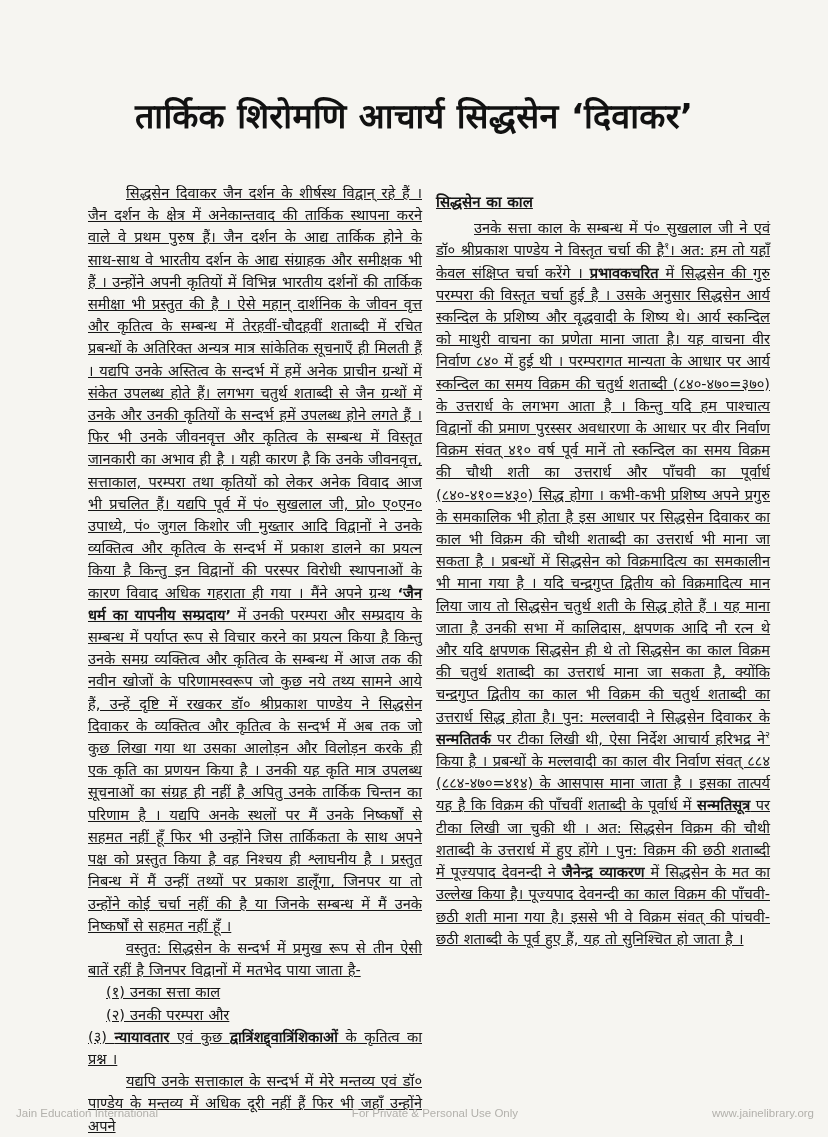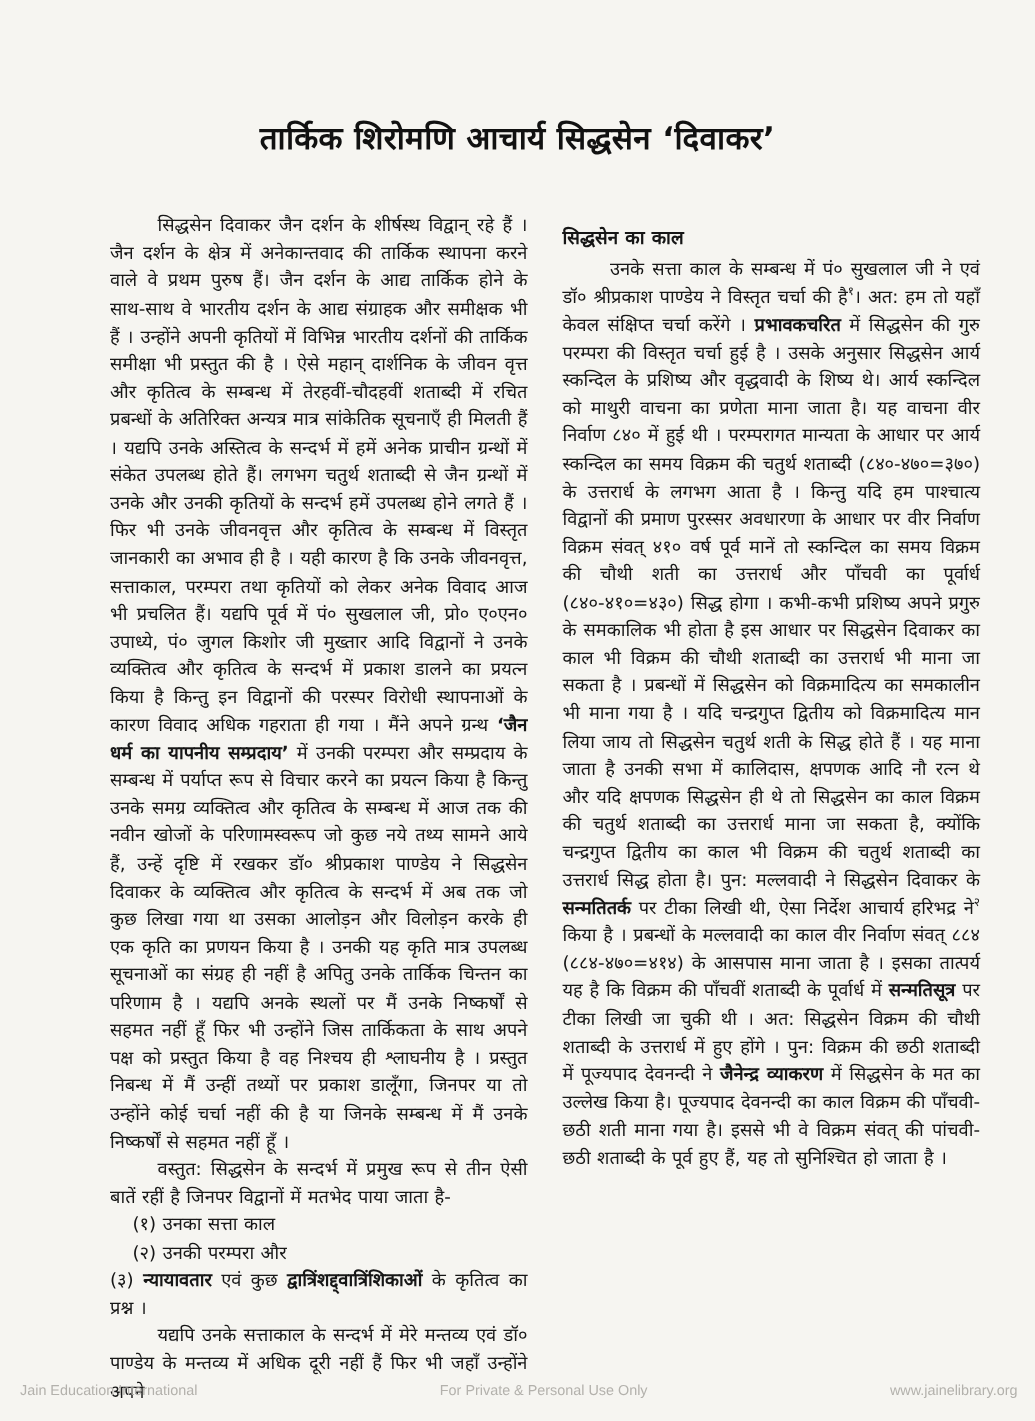--- a/index.html
+++ b/index.html
@@ -6,32 +6,33 @@
   body{
     width:828px;height:1137px;
     background:#f6f5f1;
     color:#161616;
     font-family:"DejaVu Sans",sans-serif;
     position:relative;overflow:hidden;
   }
   .page{position:absolute;inset:0;}
   .title{
     text-align:center;
-    font-size:25px;
+    font-size:34px;
     font-weight:bold;
     margin:0;
     padding-top:92px;
     letter-spacing:.3px;
     color:#111;
   }
   .cols{
     display:flex;
-    gap:28px;
+    gap:14px;
     padding:44px 58px 0 88px;
     box-sizing:border-box;
+    text-decoration:underline;
   }
   .col{
     width:334px;
     flex:0 0 334px;
   }
   .blk{
     margin:0;
     font-size:14.6px;
     line-height:22.2px;
     text-align:justify;

